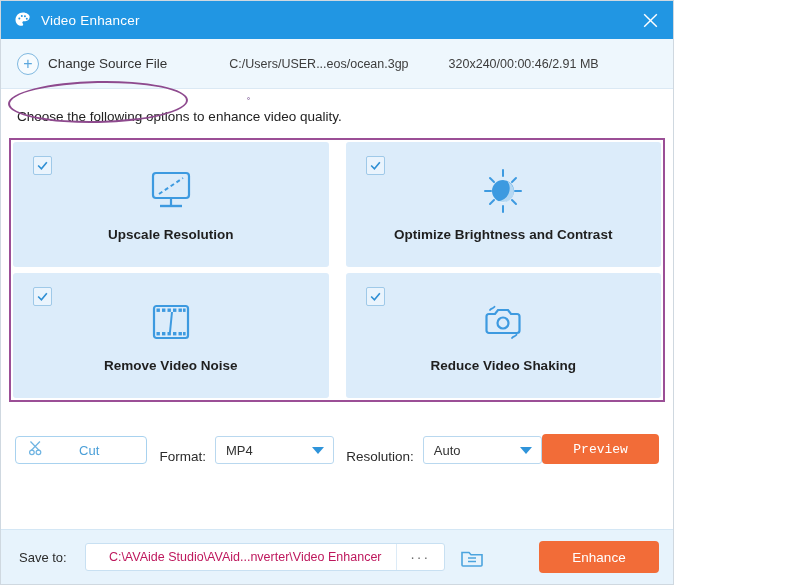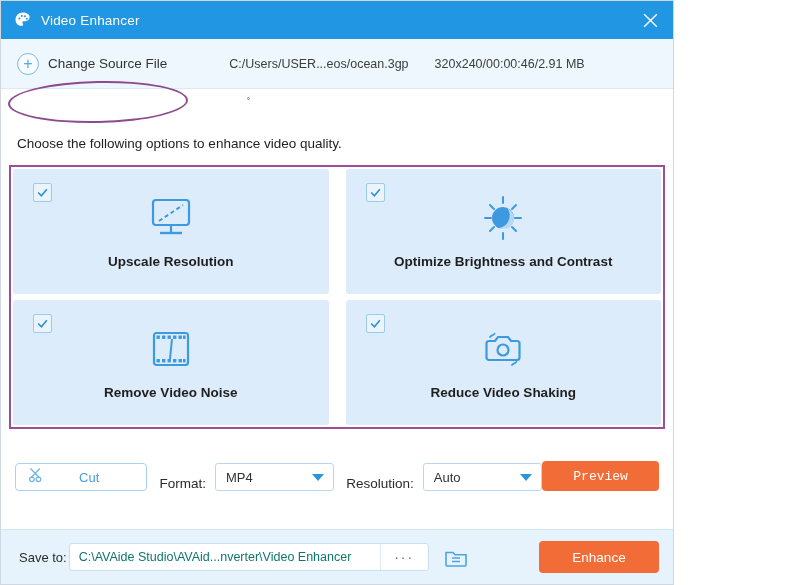--- a/index.html
+++ b/index.html
@@ -48,36 +48,35 @@
   }
   .plus-circle {
     width: 22px; height: 22px; border-radius: 50%;
     border: 1.4px solid #7fb8e0;
     display: flex; align-items: center; justify-content: center;
     color: #5ba7dd; font-size: 16px; line-height: 1;
     margin-right: 9px; background: #f6fbfe;
   }
   .change-src-label { font-size: 13.5px; color: #333333; }
   .src-path { font-size: 12.5px; color: #3d3d3d; margin-left: 62px; }
-  .src-meta { font-size: 12.5px; color: #3d3d3d; margin-left: 26px; }
+  .src-meta { font-size: 12.5px; color: #3d3d3d; margin-left: 40px; }
 
   
   .annot-ellipse {
     position: absolute; left: 7px; top: 42px;
     width: 180px; height: 42px;
     border: 2px solid #8e4a8e; border-radius: 50%;
     pointer-events: none;
     transform: rotate(-1.2deg);
   }
 
   
   .instruction {
     font-size: 13.5px; color: #222222;
     padding: 20px 0 0 16px;
-    margin-top: 27px;
   }
 
   
   .options-wrap {
     margin: 14px 8px 0 8px;
     border: 2px solid #9b4f96;
     padding: 2px;
     background: #ffffff;
   }
   .options-grid {
@@ -151,31 +150,31 @@
 
   
   .spacer-area { flex: 1 1 auto; background: #ffffff; }
   .savebar {
     height: 55px; flex: 0 0 55px;
     background: #e7f3fc;
     border-top: 1px solid #d4e7f5;
     display: flex; align-items: center;
     padding: 0 14px 0 18px;
   }
-  .save-label { font-size: 13px; color: #2b2b2b; margin-right: 2px; }
+  .save-label { font-size: 13px; color: #2b2b2b; margin-right: 18px; }
   .save-path-box {
     width: 360px; height: 28px;
     background: #ffffff;
     border: 1px solid #c8e0f2; border-radius: 3px;
     display: flex; align-items: center;
     overflow: hidden;
   }
   .save-path-text {
-    flex: 1 1 auto; font-size: 12.5px; color: #0f766e;
-    padding-left: 9px; white-space: nowrap; overflow: hidden;
+    flex: 1 1 auto; font-size: 12.5px; color: #be185d;
+    padding-left: 9px; white-space: nowrap; overflow: hidden; text-align: center;
   }
   .dots-btn {
     width: 48px; height: 26px; flex: 0 0 48px;
     border-left: 1px solid #dcebf7;
     display: flex; align-items: center; justify-content: center;
     color: #6d6d6d; font-size: 14px; letter-spacing: 2px;
     cursor: pointer;
   }
   .folder-btn {
     width: 30px; height: 26px; margin-left: 12px;

